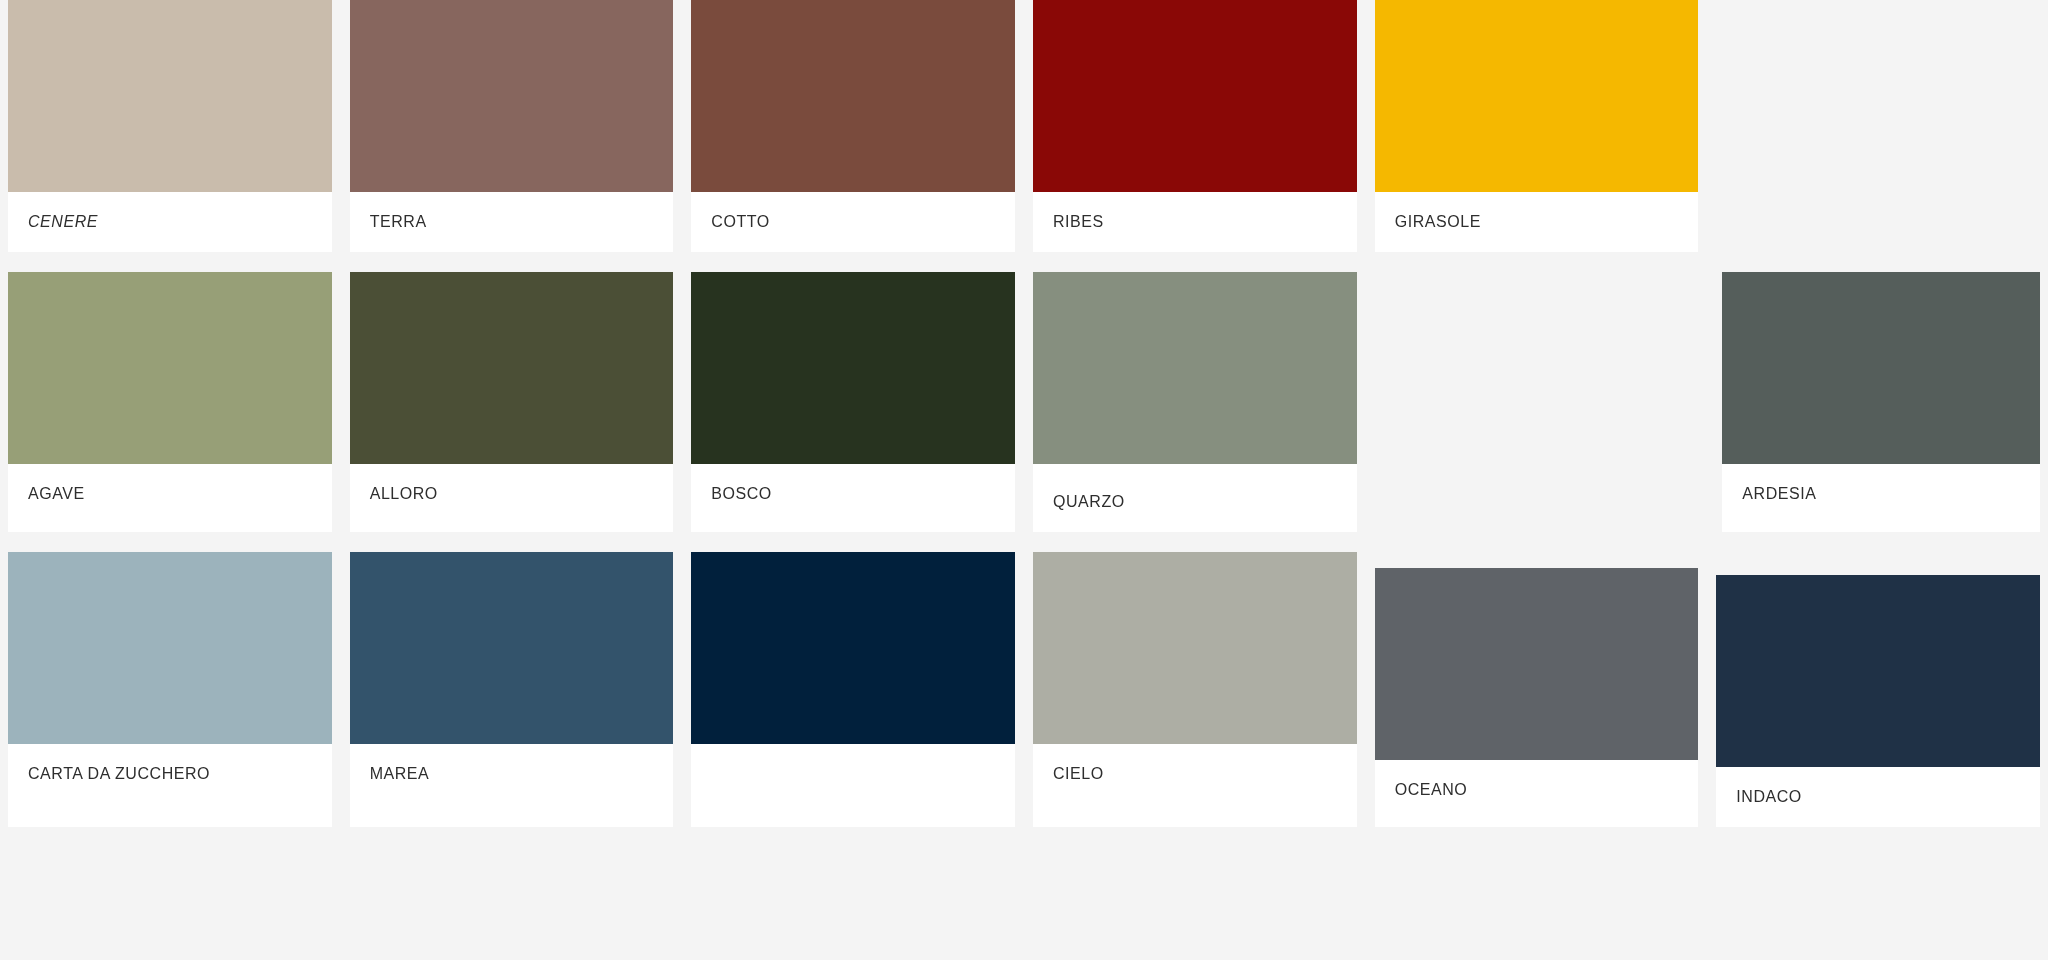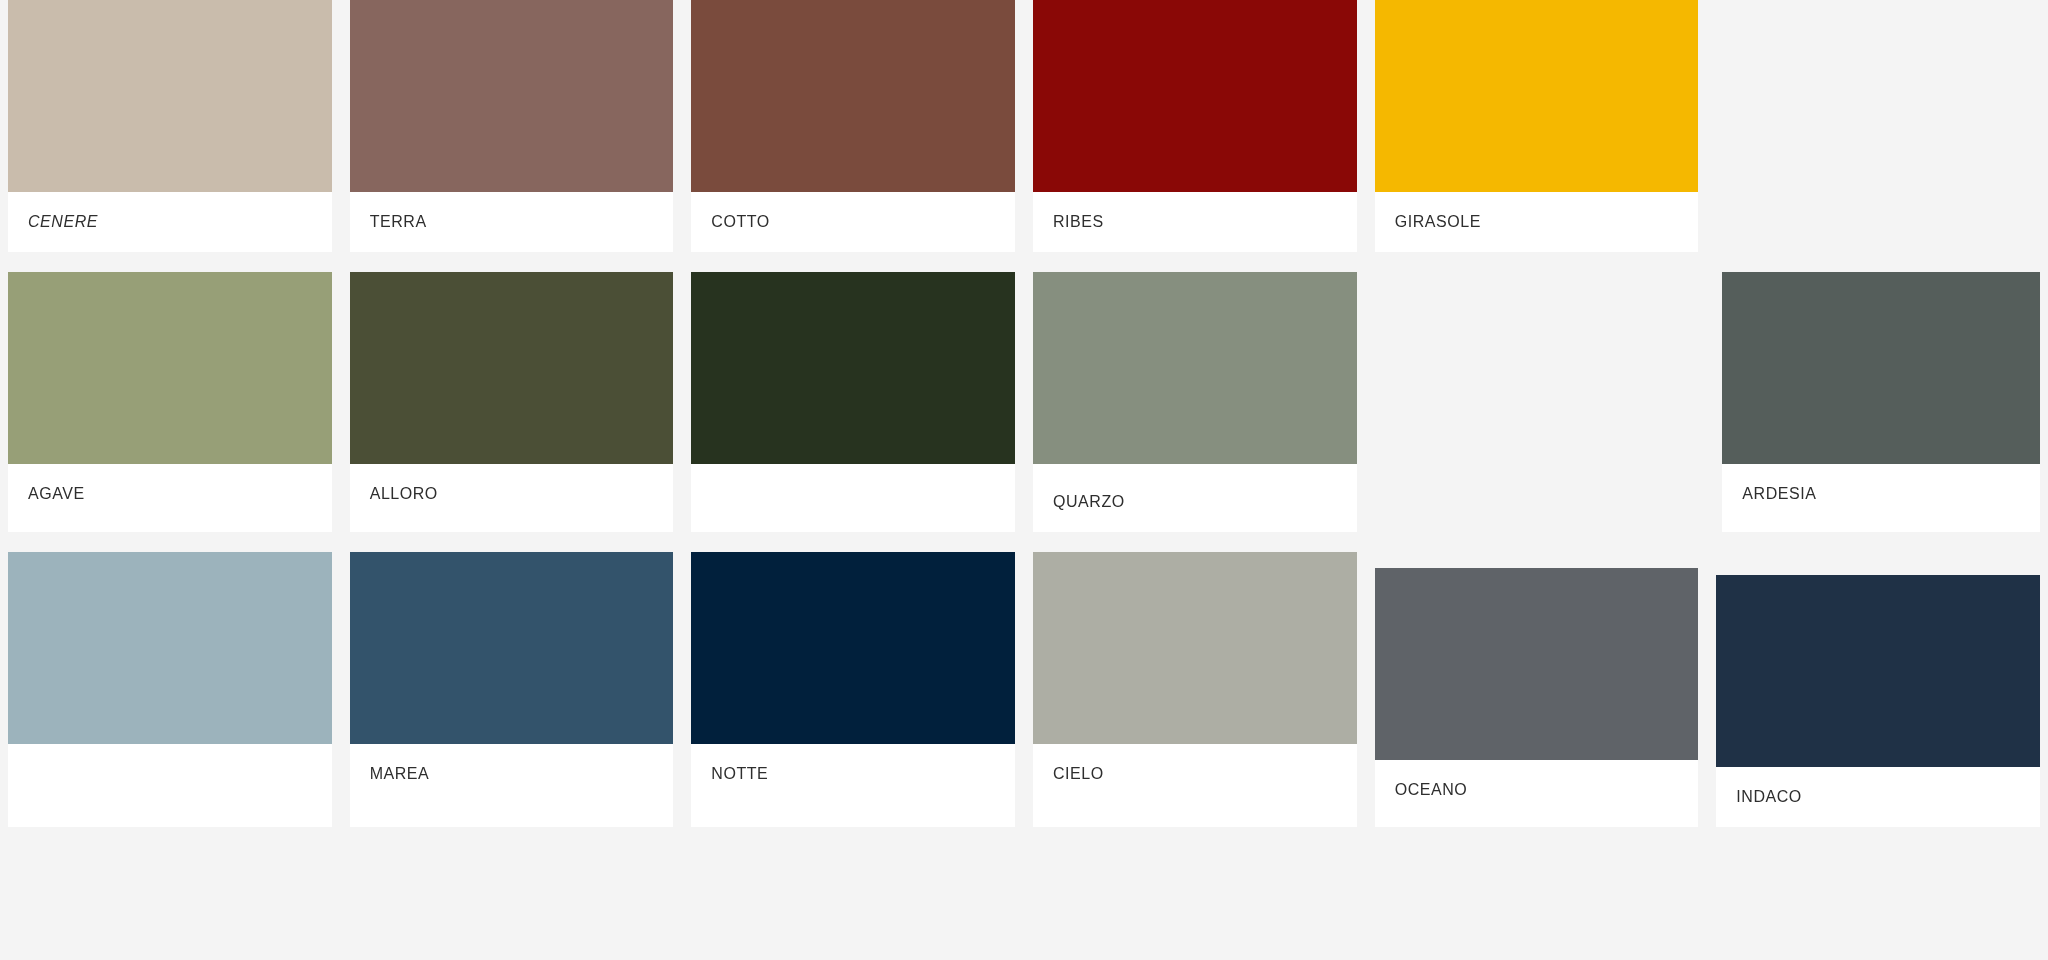--- a/index.html
+++ b/index.html
@@ -99,47 +99,50 @@
       </div>
     </div>
     <div class="swatch-card" style="grid-area: 2 / 2;">
       <div class="swatch-chip" style="background-color: rgb(75, 79, 54);"></div>
       <div class="swatch-label-wrap">
         <span class="swatch-label">ALLORO</span>
       </div>
     </div>
     <div class="swatch-card" style="grid-area: 2 / 3;">
       <div class="swatch-chip" style="background-color: rgb(39, 51, 31);"></div>
+      <div class="swatch-label-wrap">
+        <span class="swatch-label">BOSCO</span>
+      </div>
     </div>
     <div class="swatch-card" style="grid-area: 2 / 4; gap: 8px;">
       <div class="swatch-chip" style="background-color: rgb(134, 143, 127);"></div>
       <div class="swatch-label-wrap">
         <span class="swatch-label">QUARZO</span>
       </div>
     </div>
     <div class="swatch-card" style="grid-area: 2 / 6; margin-left: 6px;">
       <div class="swatch-chip" style="background-color: rgb(85, 94, 91);"></div>
       <div class="swatch-label-wrap">
         <span class="swatch-label">ARDESIA</span>
       </div>
     </div>
     <div class="swatch-card" style="grid-area: 3 / 1;">
       <div class="swatch-chip" style="background-color: rgb(156, 179, 188);"></div>
+      <div class="swatch-label-wrap">
+        <span class="swatch-label">CARTA DA ZUCCHERO</span>
+      </div>
     </div>
     <div class="swatch-card" style="grid-area: 3 / 2;">
       <div class="swatch-chip" style="background-color: rgb(51, 83, 107);"></div>
       <div class="swatch-label-wrap">
         <span class="swatch-label">MAREA</span>
       </div>
     </div>
     <div class="swatch-card" style="grid-area: 3 / 3;">
       <div class="swatch-chip" style="background-color: rgb(1, 32, 60);"></div>
-      <div class="swatch-label-wrap">
-        <span class="swatch-label">NOTTE</span>
-      </div>
     </div>
     <div class="swatch-card" style="grid-area: 3 / 4;">
       <div class="swatch-chip" style="background-color: rgb(173, 174, 164);"></div>
       <div class="swatch-label-wrap">
         <span class="swatch-label">CIELO</span>
       </div>
     </div>
     <div class="swatch-card" style="grid-area: 3 / 5; margin-top: 16px;">
       <div class="swatch-chip" style="background-color: rgb(95, 99, 104);"></div>
       <div class="swatch-label-wrap">

